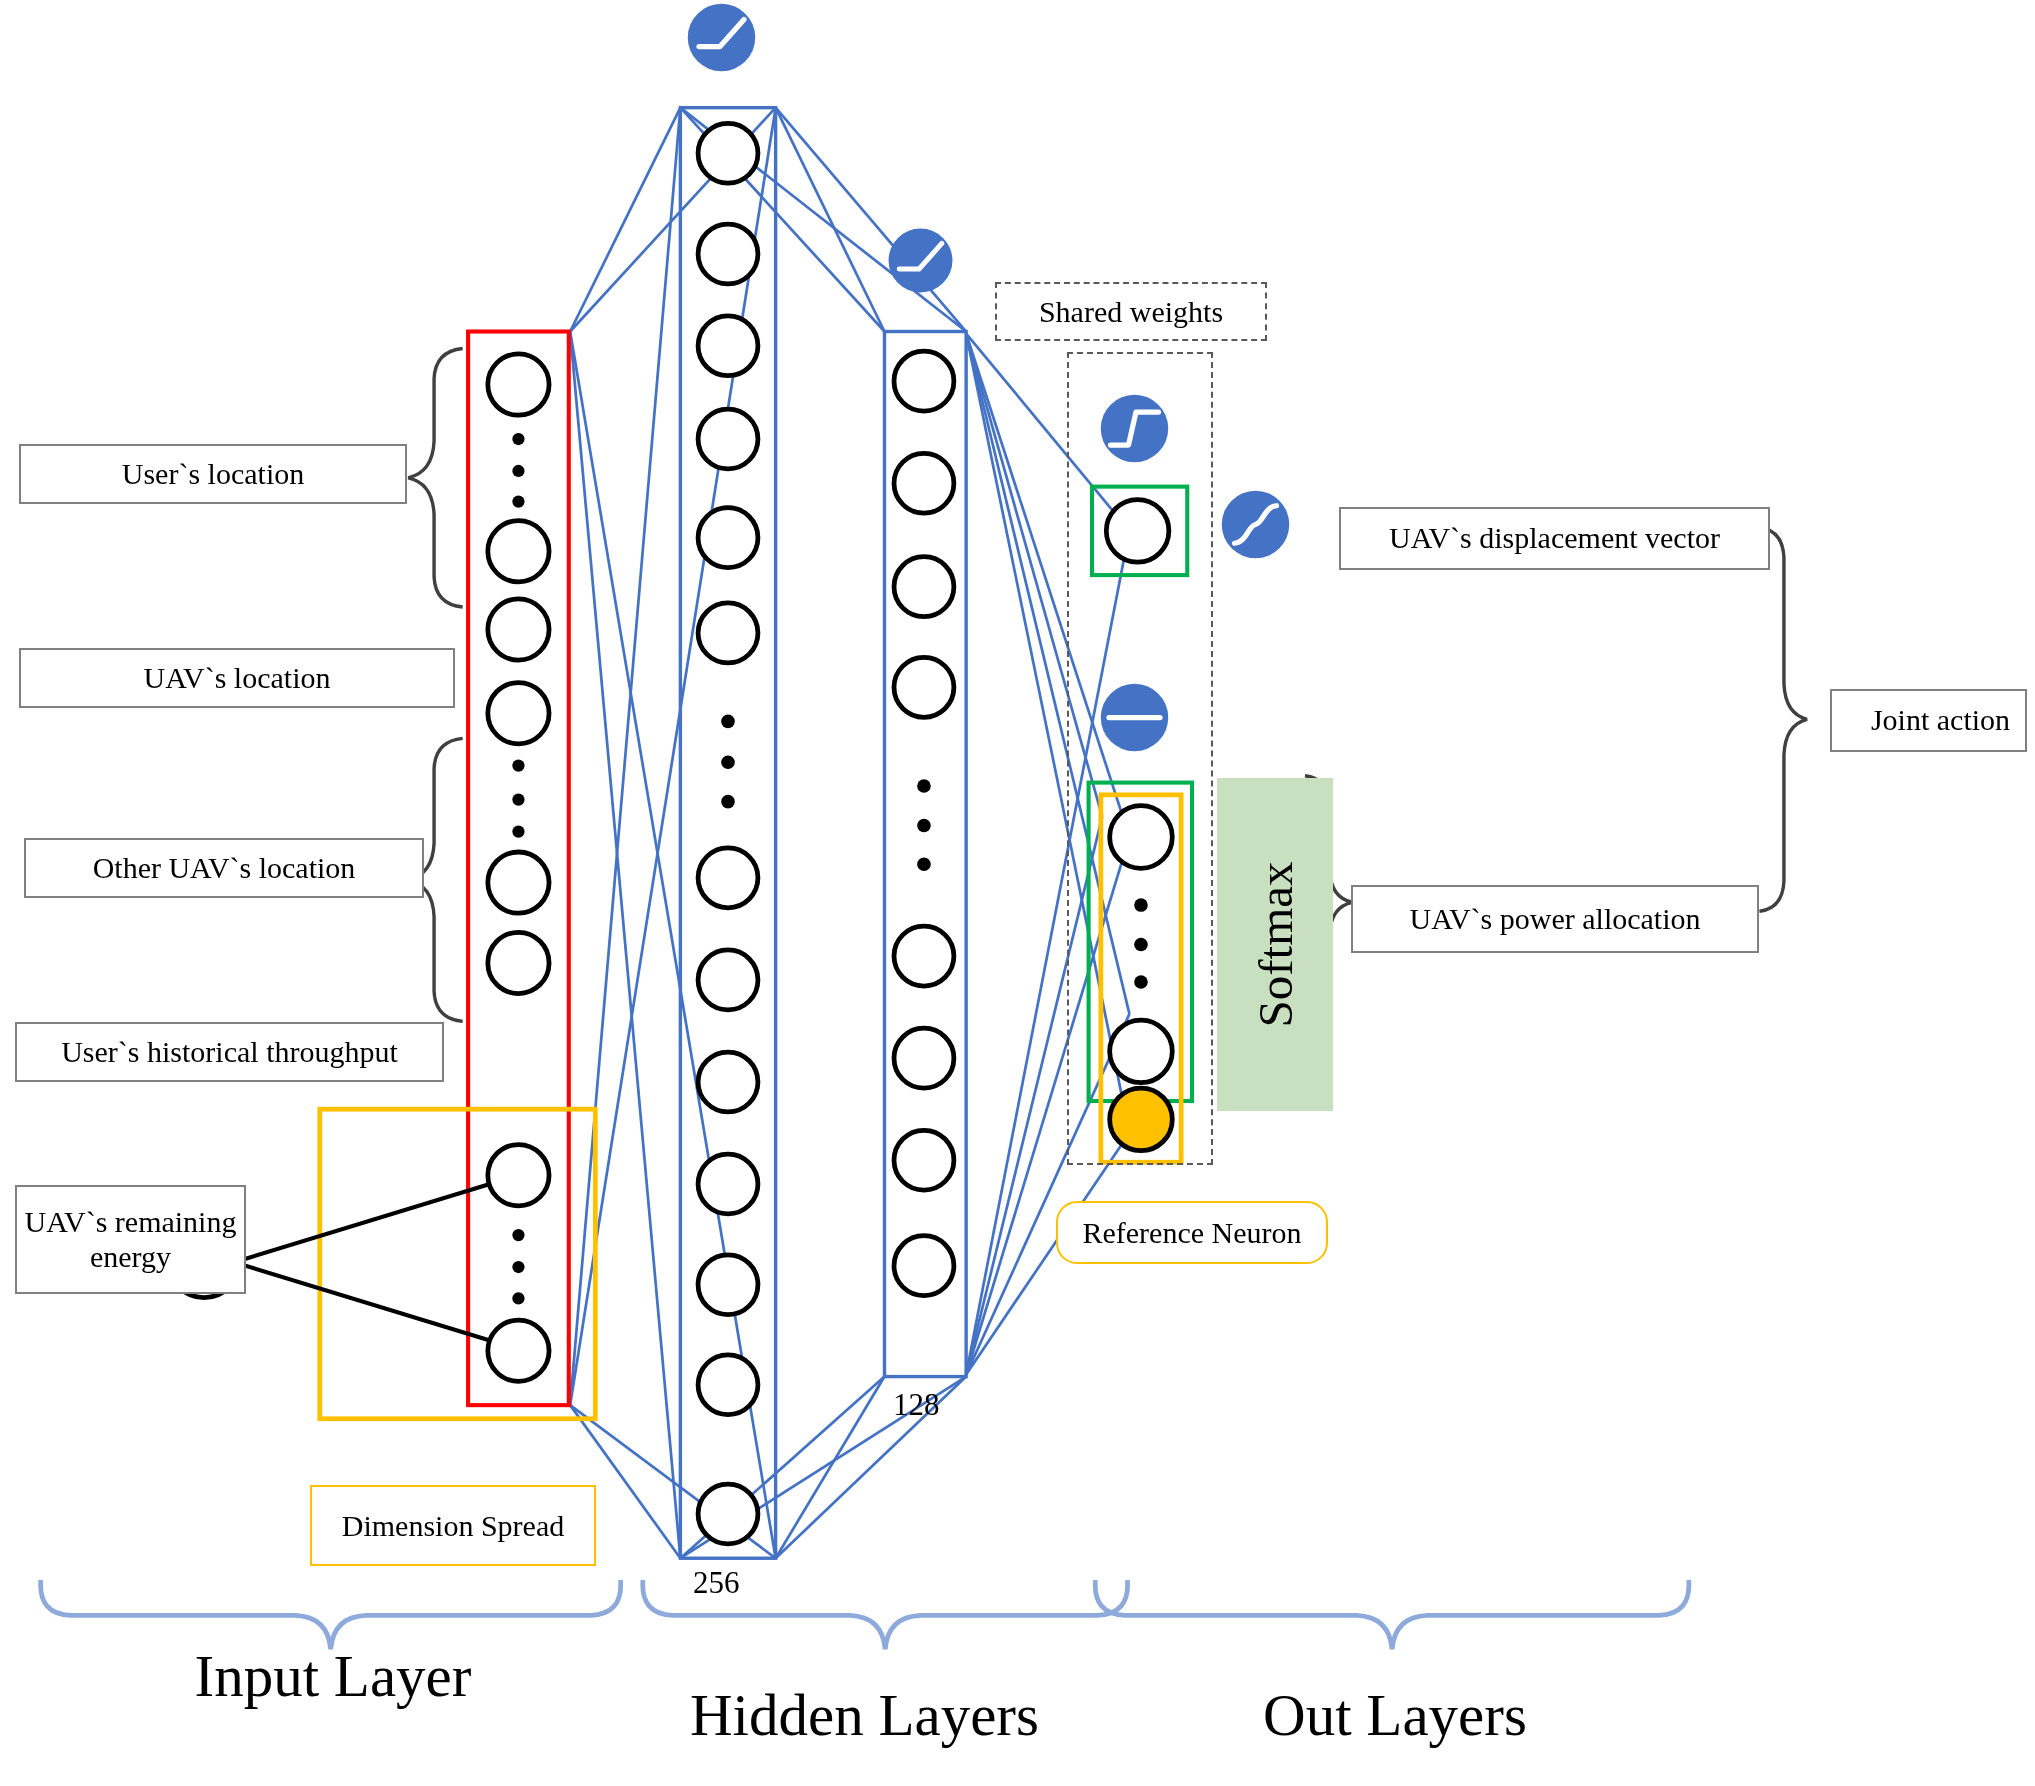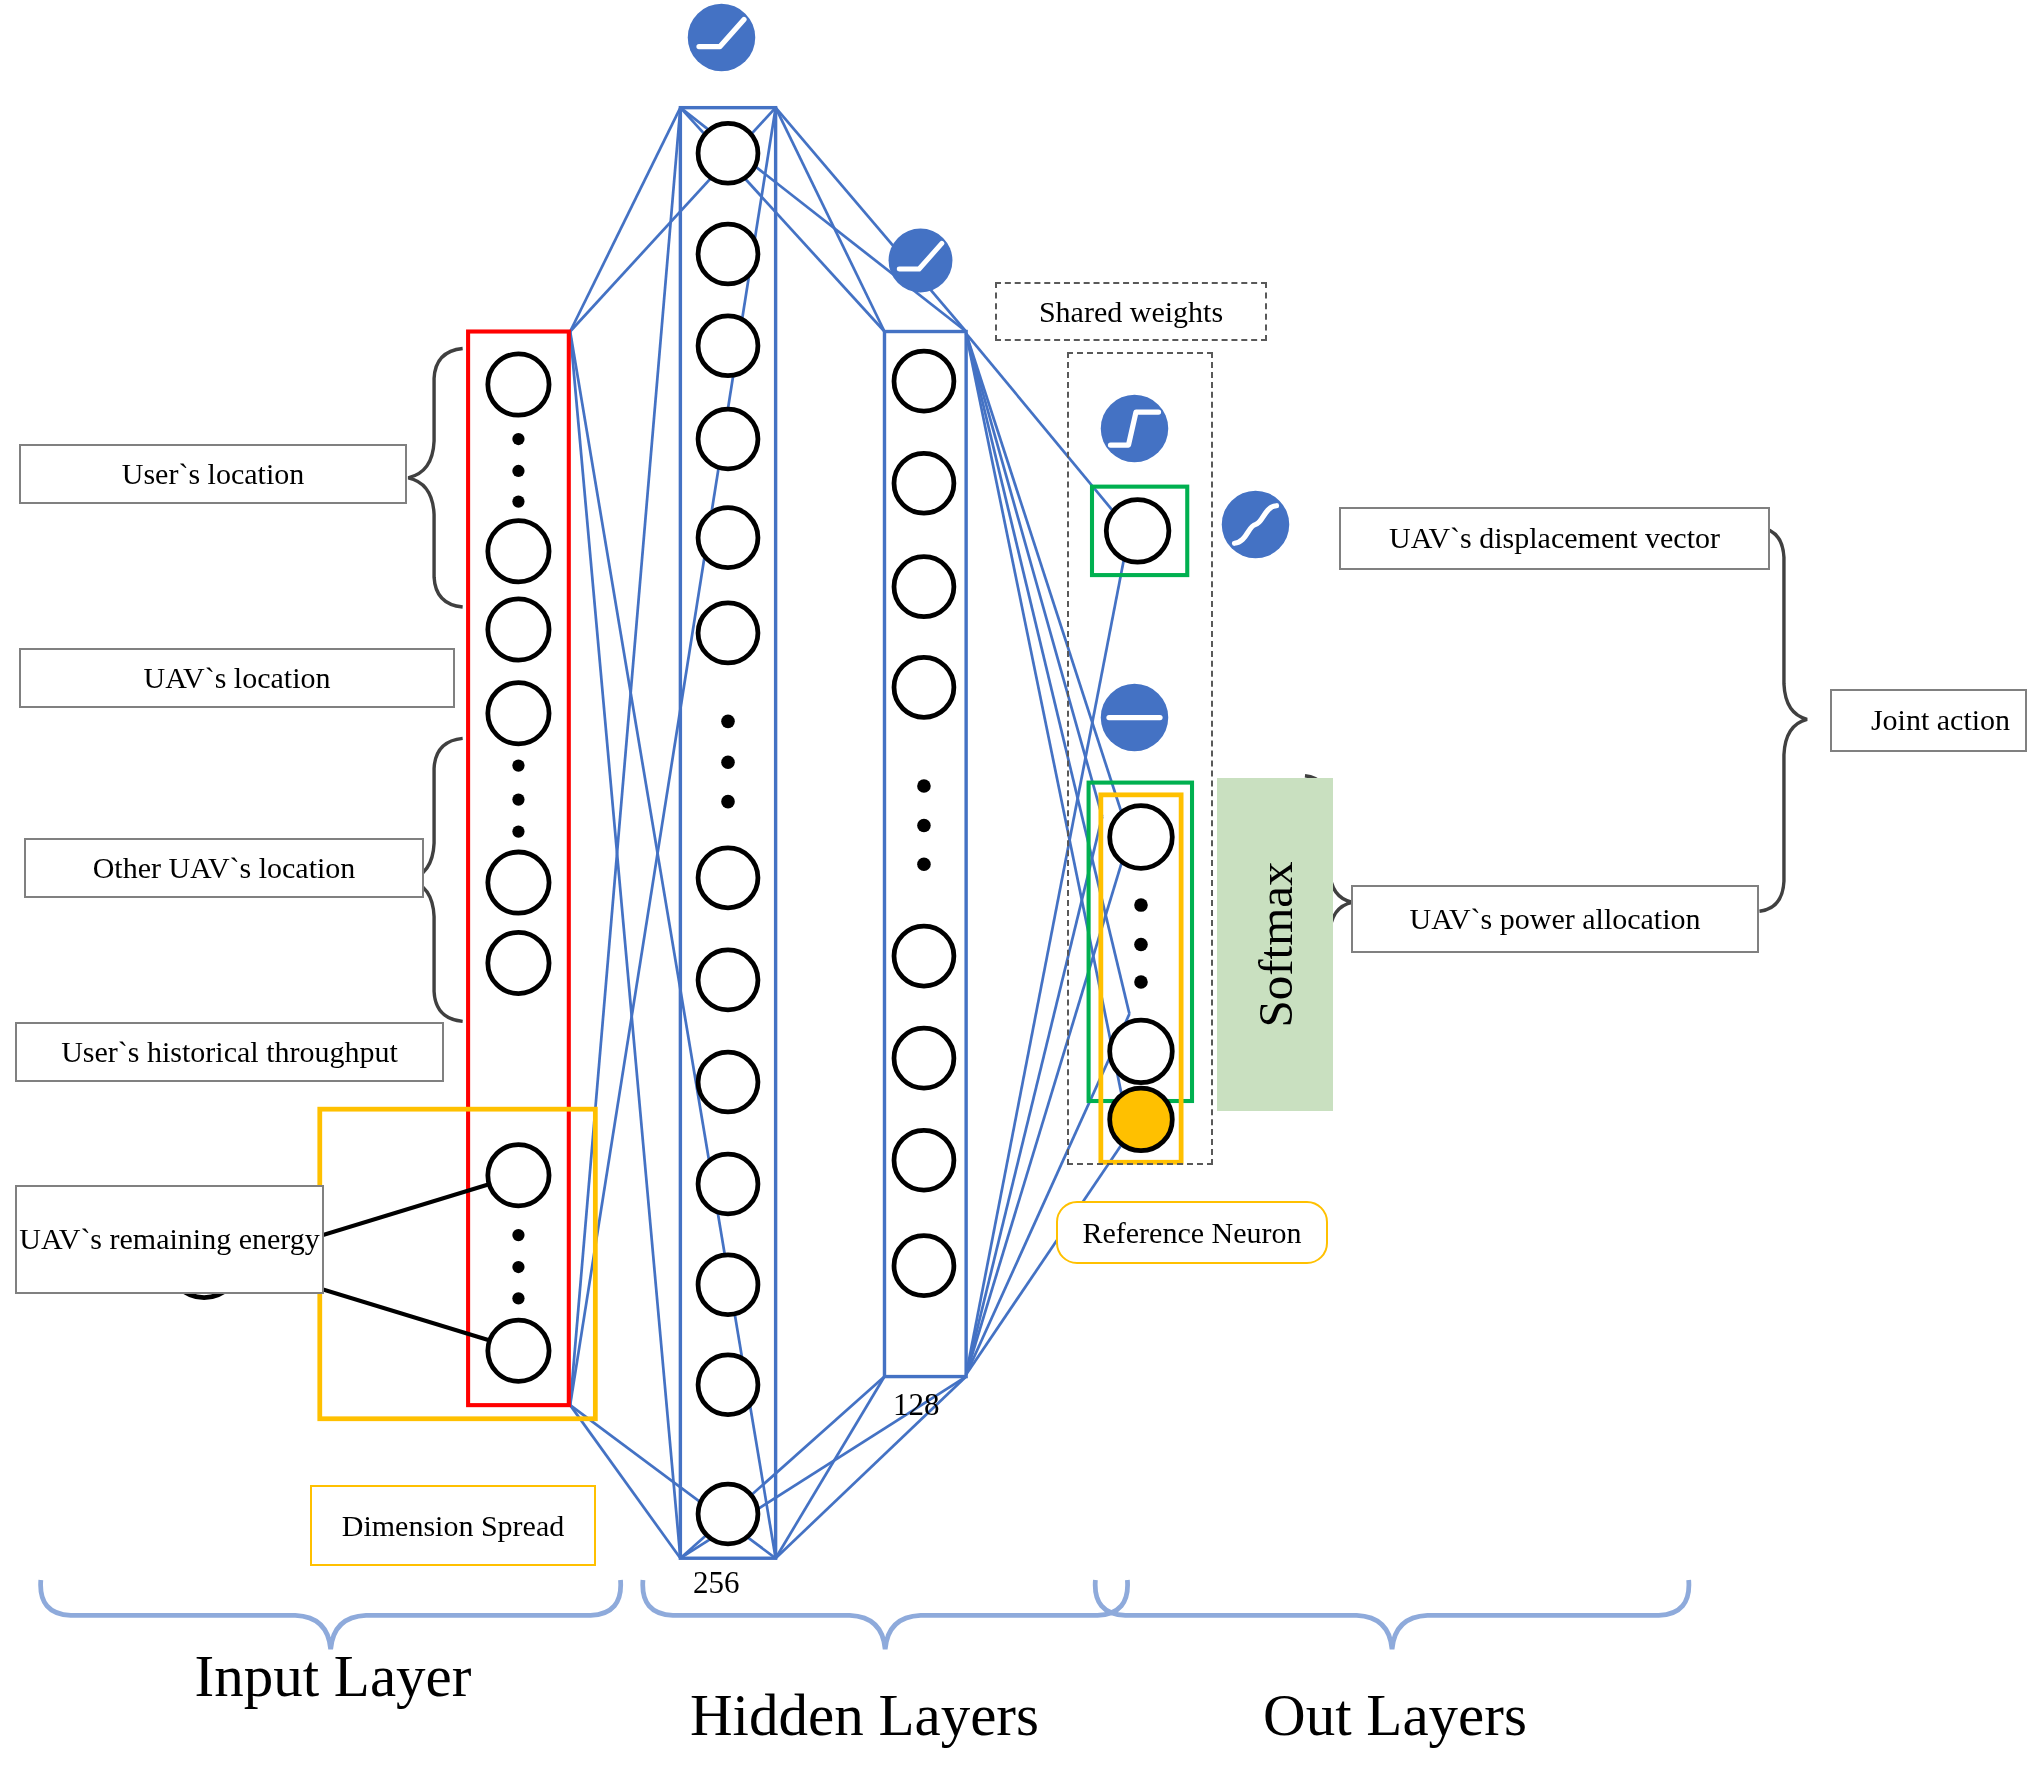--- a/index.html
+++ b/index.html
@@ -260,21 +260,21 @@
   </div>
 
   <div class="lbl" style="left:15px;top:838px;width:400px;height:60px;margin-left:9px;">
     <span>Other UAV`s location</span>
   </div>
 
   <div class="lbl" style="left:15px;top:1022px;width:429px;height:60px;">
     <span>User`s historical throughput</span>
   </div>
 
-  <div class="lbl" style="left:15px;top:1185px;width:309px;height:109px;">
+  <div class="lbl" style="left:15px;top:1185px;width:231px;height:109px;">
     <span>UAV`s remaining energy</span>
   </div>
 
   <div class="tagbox" style="left:310px;top:1485px;width:286px;height:81px;">
     <span>Dimension Spread</span>
   </div>
 
   <div class="dashlabel" style="left:995px;top:282px;width:272px;height:59px;">
     <span>Shared weights</span>
   </div>

